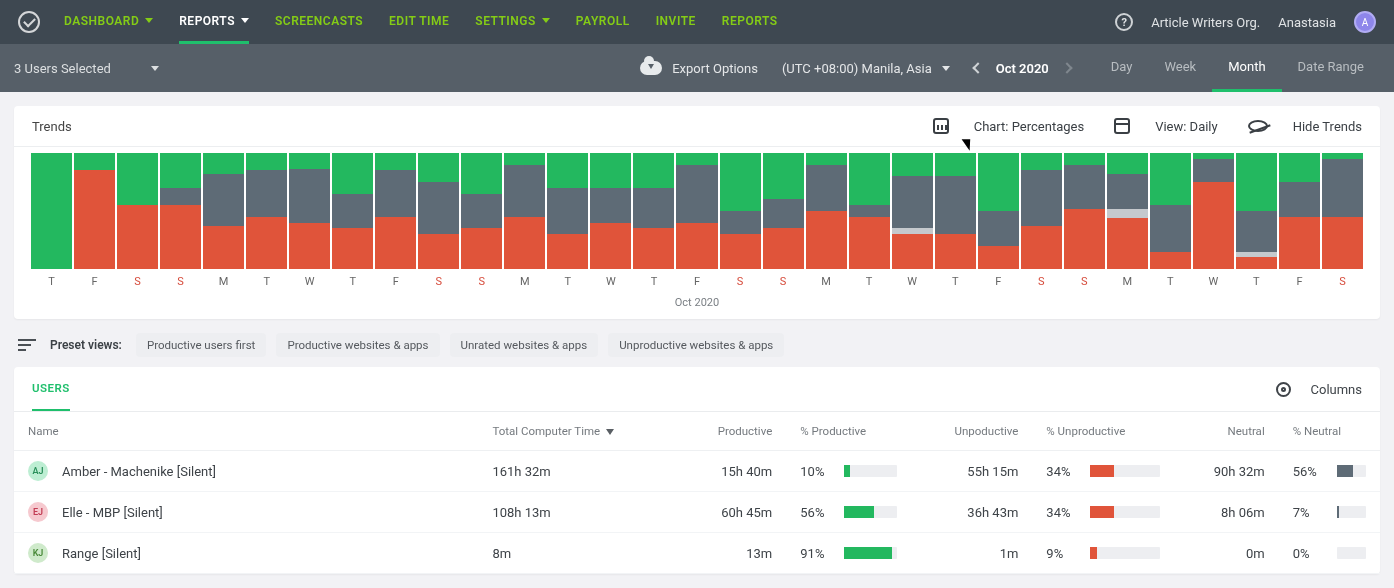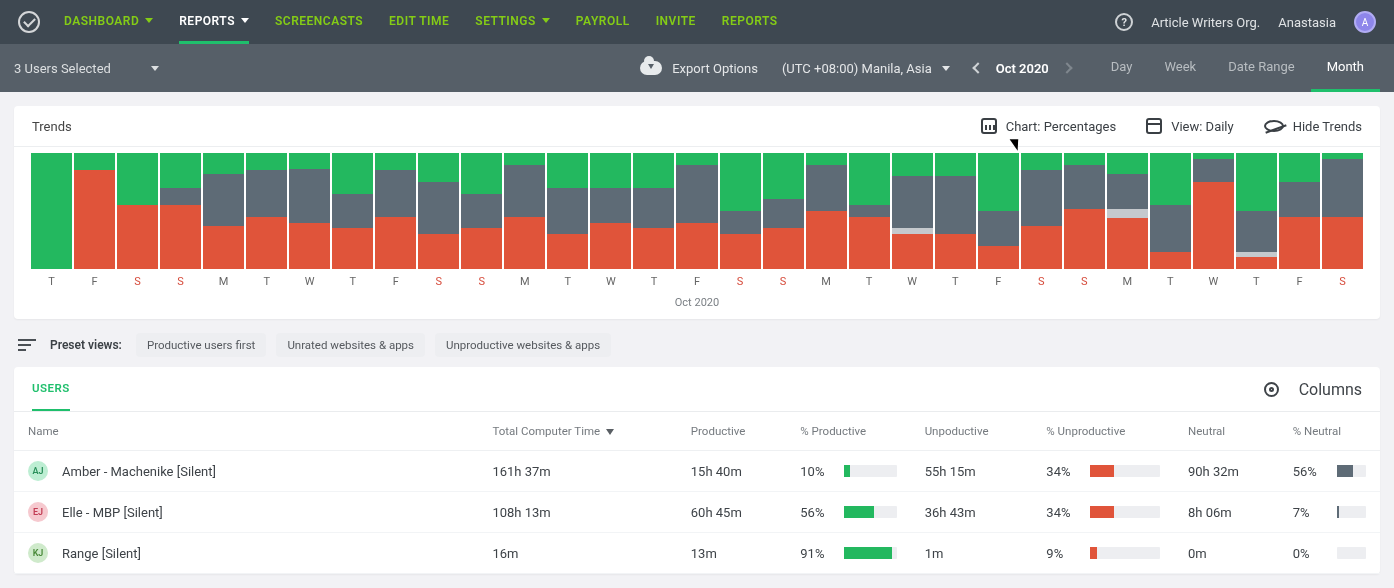--- a/index.html
+++ b/index.html
@@ -27,21 +27,21 @@
   .arrow { width: 8px; height: 8px; border-left: 2px solid #cfd3d6; border-bottom: 2px solid #cfd3d6; transform: rotate(45deg); cursor:pointer; }
   .arrow.rt { transform: rotate(-135deg); border-color:#7f878e;}
   .period-label { color:#fff; font-weight:600; }
   .range-tabs { display:flex; align-items:stretch; gap:0; height:48px;}
   .range-tab { padding:0 16px; display:flex; align-items:center; color:#b8bdc1; font-size:13px; cursor:pointer; border-bottom:3px solid transparent;}
   .range-tab.active { color:#fff; border-bottom-color:#1fbf6c;}
   .panel { background:#fff; margin:14px; border-radius:4px; box-shadow:0 1px 2px rgba(0,0,0,.05);}
   .panel-head { display:flex; align-items:center; padding:12px 18px; border-bottom:1px solid #eceef0;}
   .panel-title { font-size:13px; color:#444; }
   .panel-tools { margin-left:auto; display:flex; align-items:center; gap:30px; color:#3a3f44; font-size:13px;}
-  .tool { display:flex; align-items:center; gap:9px; cursor:pointer; position:relative;}
+  .tool { display:flex; align-items:center; gap:25px; cursor:pointer; position:relative;}
   .ic { width:16px; height:16px; display:inline-block; position:relative;}
   .ic-bar { border:2px solid #3a3f44; border-radius:3px;}
   .ic-bar::after { content:""; position:absolute; left:2px; bottom:2px; width:2px; height:5px; background:#3a3f44; box-shadow: 4px 0 0 #3a3f44, 8px 0 0 #3a3f44;}
   .ic-cal { border:2px solid #3a3f44; border-radius:3px;}
   .ic-cal::before{content:"";position:absolute;top:3px;left:0;right:0;height:2px;background:#3a3f44;}
   .ic-eye { width:20px; height:12px; border:2px solid #3a3f44; border-radius:70% 70% 70% 70%;}
   .ic-eye::after{content:"";position:absolute;left:-1px;top:6px;width:22px;height:2px;background:#3a3f44;transform:rotate(-20deg);}
   .cursor { position:absolute; left:32px; top:18px; width:12px; height:16px; pointer-events:none;}
   .cursor::before{content:"";position:absolute;width:0;height:0;border-left:7px solid #000;border-top:5px solid transparent;border-bottom:9px solid transparent;transform:rotate(-35deg);}
   .chart-wrap { padding: 6px 16px 10px 16px; }
@@ -55,26 +55,26 @@
   .preset-row { display:flex; align-items:center; gap:14px; padding:0 18px 2px 18px; margin-top:4px;}
   .preset-ic { width:18px; display:flex; flex-direction:column; gap:3px; align-items:flex-start;}
   .preset-ic span{height:2px;background:#4a4f54;display:block;}
   .preset-ic span:nth-child(1){width:18px;} .preset-ic span:nth-child(2){width:13px;} .preset-ic span:nth-child(3){width:8px;}
   .preset-label{font-size:12px;color:#3c4146;font-weight:600;}
   .chip { background:#edeef1; color:#55595e; font-size:11.5px; padding:5px 11px; border-radius:4px; cursor:pointer;}
   .table-panel { border-radius:4px; }
   .table-tabs { display:flex; align-items:center; padding:0 18px; border-bottom:1px solid #eaecee;}
   .ttab { font-size:11.5px; letter-spacing:.5px; font-weight:600; color:#9aa0a5; padding:14px 0; margin-right:28px; cursor:pointer; border-bottom:2px solid transparent;}
   .ttab.active { color:#1fbf6c; border-bottom-color:#1fbf6c;}
-  .cols-btn { margin-left:auto; display:flex; align-items:center; gap:20px; color:#3f4449; font-size:16px; cursor:pointer;}
+  .cols-btn { margin-left:auto; display:flex; align-items:center; gap:20px; color:#3f4449; font-size:13px; cursor:pointer;}
   .gear{width:15px;height:15px;border:2px solid #3f4449;border-radius:50%;position:relative;}
   .gear::after{content:"";position:absolute;inset:3px;border:2px solid #3f4449;border-radius:50%;}
   table { width:100%; border-collapse:collapse; }
   th { text-align:left; font-weight:400; font-size:11.5px; color:#757a7f; padding:12px 14px; border-bottom:1px solid #eef0f2;}
-  th.r, td.r { }
+  th.r, td.r { text-align:right;}
   td { font-size:13px; color:#3e4348; padding:10px 14px; border-bottom:1px solid #f2f4f6;}
   .ucell{display:flex;align-items:center;gap:14px;}
   .uavatar{width:20px;height:20px;border-radius:50%;font-size:9px;display:flex;align-items:center;justify-content:center;font-weight:600;}
   .sort-ic{display:inline-block;margin-left:6px;width:0;height:0;border-left:4px solid transparent;border-right:4px solid transparent;border-top:6px solid #5a5f64;}
   .pct-cell{display:flex;align-items:center;gap:10px;justify-content:flex-start;}
   .pct-cell .v{width:34px;}
   .pbar{flex:1;max-width:90px;height:12px;background:#edeef1;position:relative;border-radius:1px;}
   .pbar .fill{height:100%;}
 </style>
 </head>
@@ -115,22 +115,22 @@
       <span class="chev"></span>
     </div>
     <div class="date-nav">
       <span class="arrow"></span>
       <span class="period-label">Oct 2020</span>
       <span class="arrow rt"></span>
     </div>
     <div class="range-tabs" id="range-tabs">
         <div class="range-tab">Day</div>
         <div class="range-tab">Week</div>
+        <div class="range-tab active">Month</div>
         <div class="range-tab">Date Range</div>
-        <div class="range-tab active">Month</div>
       </div>
   </div>
 </div>
 
 <div class="panel">
   <div class="panel-head">
     <div class="panel-title">Trends</div>
     <div class="panel-tools">
       <div class="tool">
         <span class="ic ic-bar"></span>
@@ -343,20 +343,21 @@
 
 <div class="preset-row">
   <div class="preset-ic">
       <span></span>
       <span></span>
       <span></span>
     </div>
   <div class="preset-label">Preset views:</div>
   <div id="chips" style="display:flex;gap:10px;">
       <div class="chip">Productive users first</div>
+      <div class="chip">Productive websites &amp; apps</div>
       <div class="chip">Unrated websites &amp; apps</div>
       <div class="chip">Unproductive websites &amp; apps</div>
     </div>
 </div>
 
 <div class="panel table-panel" style="margin-top:8px;">
   <div class="table-tabs">
     <div id="ttabs" style="display:flex;flex-direction:column;">
         <div class="ttab active">USERS</div>
       </div>
@@ -379,21 +380,21 @@
     </tr>
       </thead>
     <tbody id="tbody">
         <tr>
           <td>
             <div class="ucell">
               <div class="uavatar" style="background:#bdeed3;color:#2a8f5a">AJ</div>
               <span>Amber - Machenike [Silent]</span>
             </div>
           </td>
-          <td>161h 37m</td>
+          <td>161h 32m</td>
           <td class="r">15h 40m</td>
           <td>
             <div class="pct-cell">
               <span class="v">10%</span>
               <div class="pbar">
                 <div class="fill" style="width:10%;background:#23b85f"></div>
               </div>
             </div>
           </td>
           <td class="r">55h 15m</td>
@@ -451,21 +452,21 @@
             </div>
           </td>
         </tr>
         <tr>
           <td>
             <div class="ucell">
               <div class="uavatar" style="background:#cfeacb;color:#4a8a3a">KJ</div>
               <span>Range [Silent]</span>
             </div>
           </td>
-          <td>16m</td>
+          <td>8m</td>
           <td class="r">13m</td>
           <td>
             <div class="pct-cell">
               <span class="v">91%</span>
               <div class="pbar">
                 <div class="fill" style="width:91%;background:#23b85f"></div>
               </div>
             </div>
           </td>
           <td class="r">1m</td>

